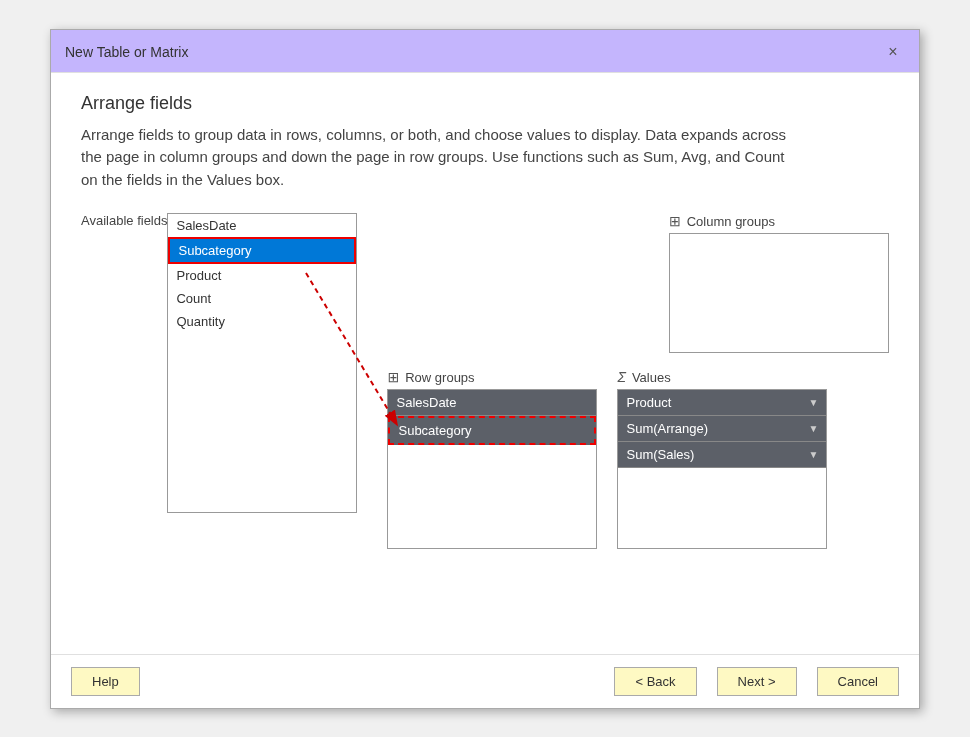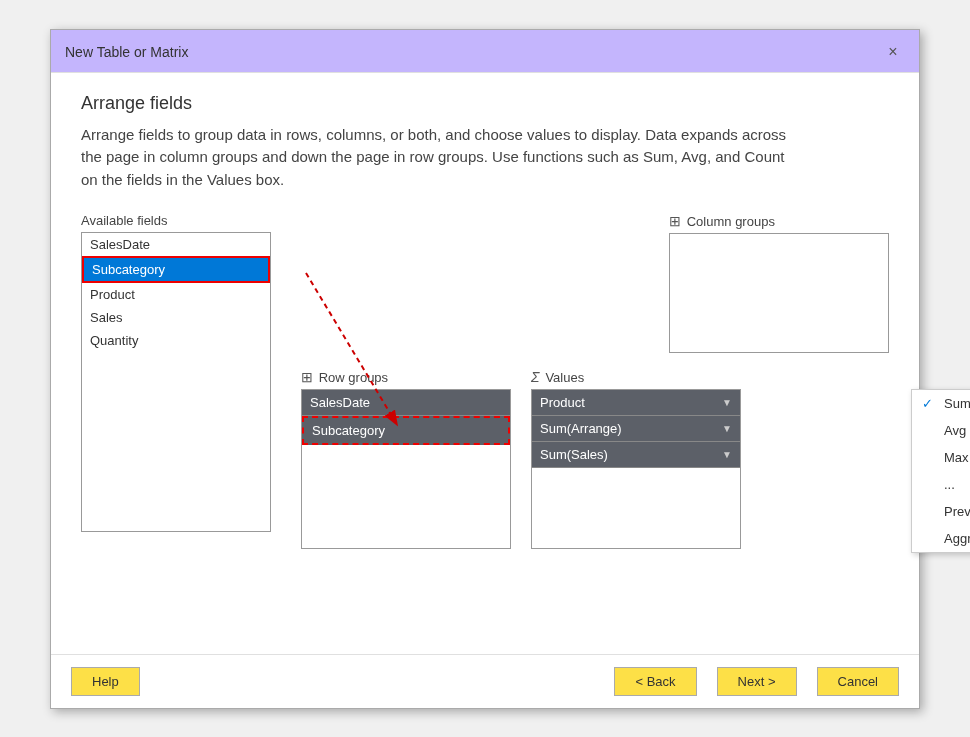--- a/index.html
+++ b/index.html
@@ -66,21 +66,21 @@
       max-width: 720px;
     }
     .fields-area {
       display: flex;
       gap: 30px;
       align-items: flex-start;
       position: relative;
     }
     .available-fields-section {
       display: flex;
-      flex-direction: column;
+      flex-direction: row;
     }
     .field-label {
       font-size: 13px;
       color: #444;
       margin-bottom: 4px;
     }
     .list-box {
       border: 1px solid #999;
       width: 190px;
       min-height: 300px;
@@ -197,21 +197,21 @@
     }
     .footer-left {}
     .footer-right {
       display: flex;
       gap: 20px;
     }
     .btn {
       padding: 6px 20px;
       font-size: 13px;
       border: 1px solid #aaa;
-      background: #fde047;
+      background: #fef9c3;
       cursor: pointer;
       color: #333;
       min-width: 75px;
     }
     .btn-help {
       min-width: 60px;
     }
     .sigma-icon {
       font-style: italic;
       font-size: 15px;
@@ -239,21 +239,21 @@
     <div class="description">Arrange fields to group data in rows, columns, or both, and choose values to display. Data expands across the page in column groups and down the page in row groups.  Use functions such as Sum, Avg, and Count on the fields in the Values box.</div>
 
     <div class="fields-area">
 
       <div class="available-fields-section">
         <div class="field-label">Available fields</div>
         <div class="list-box">
           <div class="list-item">SalesDate</div>
           <div class="list-item selected">Subcategory</div>
           <div class="list-item">Product</div>
-          <div class="list-item">Sales</div>
+          <div class="list-item">Count</div>
           <div class="list-item">Quantity</div>
         </div>
       </div>
 
       <svg class="arrow-svg" width="200" height="250" style="position:absolute; left:195px; top:50px; z-index:5;">
         <defs>
           <marker id="arrowhead" markerWidth="8" markerHeight="8" refX="6" refY="3" orient="auto">
             <polygon points="0 0, 8 3, 0 6" fill="#cc0000"></polygon>
           </marker>
         </defs>

